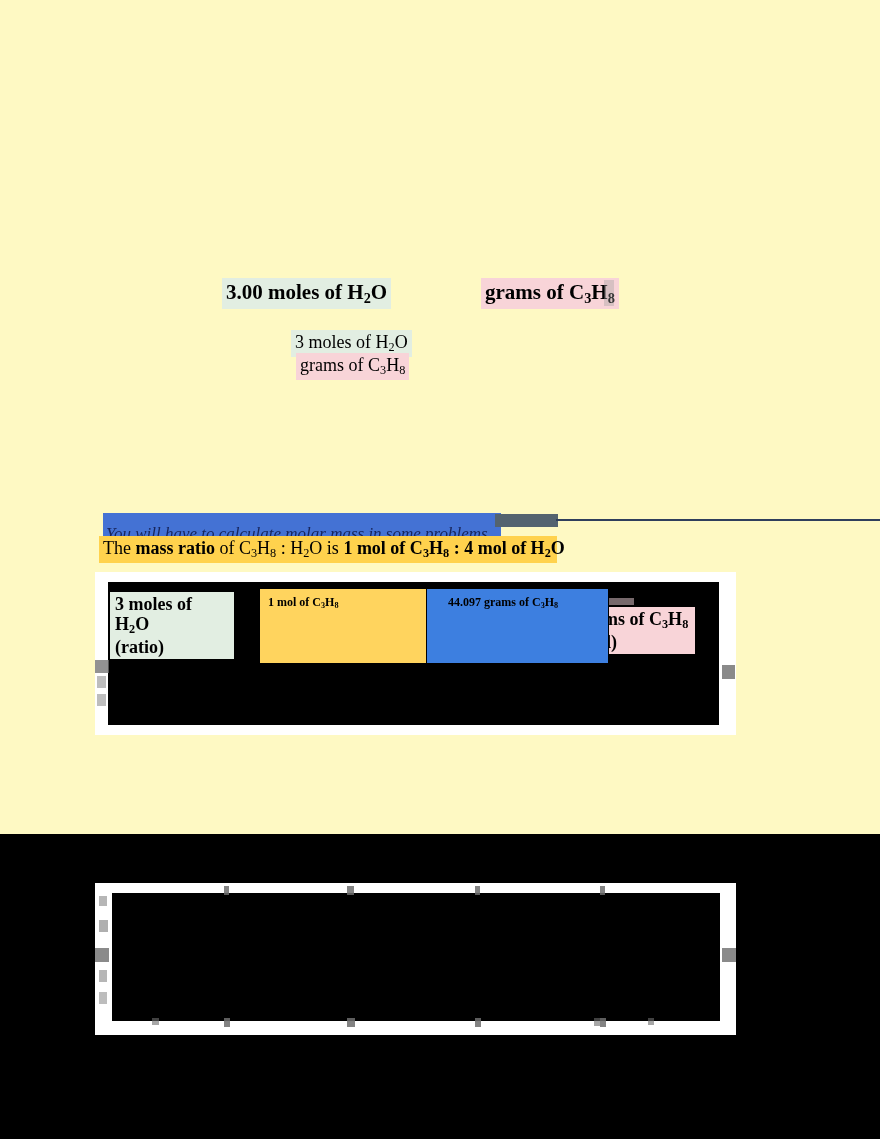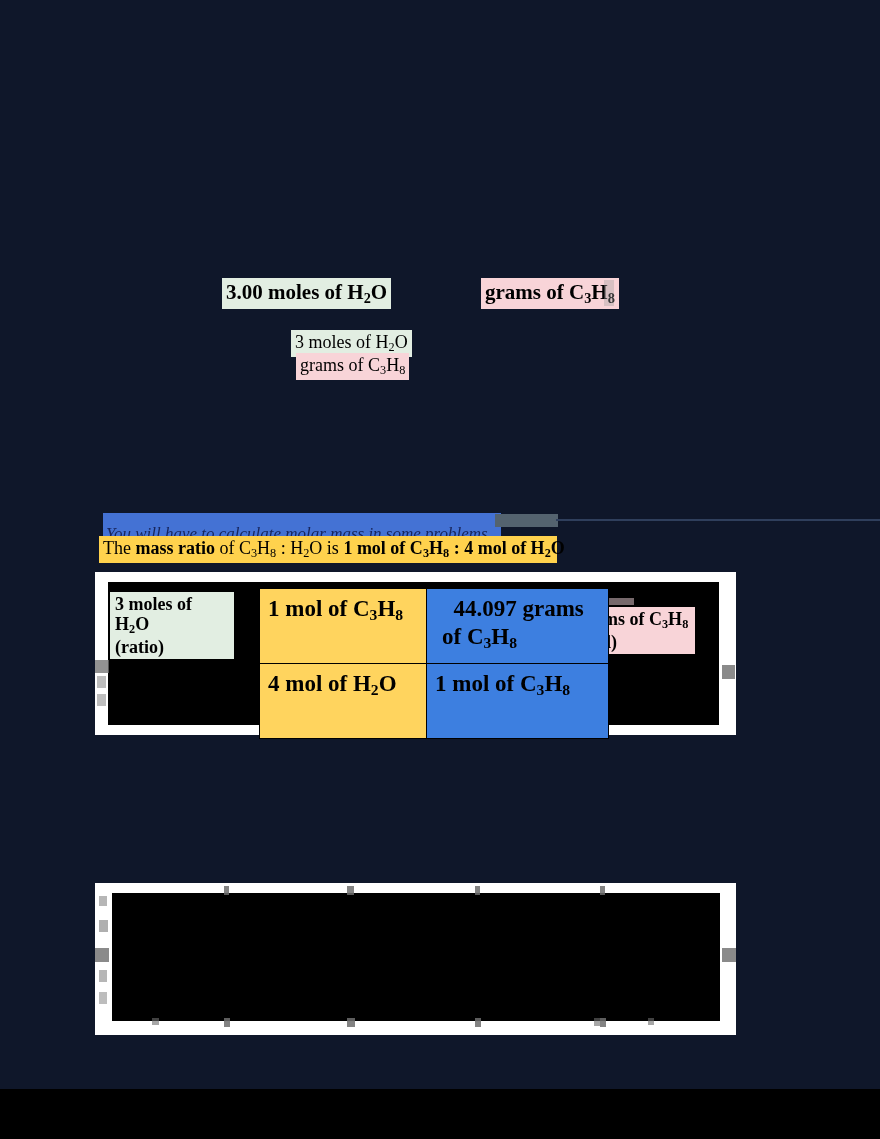--- a/index.html
+++ b/index.html
@@ -13,22 +13,22 @@
     position: relative;
     overflow: hidden;
     font-family: "Liberation Serif", "DejaVu Serif", serif;
     color: #000000;
   }
 
   .stage {
     position: absolute;
     left: 0; top: 0;
     width: 880px;
-    height: 1089px;
-    background: #0f172a;
+    height: 834px;
+    background: #fef9c3;
   }
 
   .abs { position: absolute; }
 
   
   .chip {
     position: absolute;
     white-space: nowrap;
     line-height: 1.12;
     color: #000;
@@ -87,21 +87,21 @@
 
   .gridtable {
     position: absolute;
     border-collapse: collapse;
     table-layout: fixed;
   }
   .gridtable td {
     border: 1px solid #000000;
     vertical-align: top;
     padding: 6px 8px;
-    font-size: 23px;
+    font-size: 12px;
     font-weight: bold;
     line-height: 1.2;
   }
   td.cy { background: #ffd45e; width: 150px; height: 62px; }
   td.cb { background: #3d7fe0; width: 158px; height: 62px; }
   td.cb.center { text-align: center; padding-left: 15px; }
 
   .faint-strip {
     position: absolute;
     background: #9a9a9a;
@@ -166,24 +166,20 @@
     <div>(end)</div>
   </div>
 
   <div class="edge-noise" style="left:722px; top:665px; width:13px; height:14px; opacity:0.8;"></div>
 
   <table class="gridtable" style="left:259px; top:588px;">
     <tbody>
       <tr>
         <td class="cy">1 mol of C<sub>3</sub>H<sub>8</sub></td>
         <td class="cb center" style="text-align:left;">&nbsp;&nbsp;44.097 grams of C<sub>3</sub>H<sub>8</sub></td>
-      </tr>
-      <tr>
-        <td class="cy">4 mol of H<sub>2</sub>O</td>
-        <td class="cb">1 mol of C<sub>3</sub>H<sub>8</sub></td>
       </tr>
     </tbody>
   </table>
 
   <div class="panel" style="left:95px; top:883px; width:641px; height:152px;"></div>
   <div class="blackfill" style="left:112px; top:893px; width:608px; height:128px;"></div>
 
   <div class="edge-noise" style="left:224px; top:886px; width:5px; height:9px; opacity:0.85;"></div>
   <div class="edge-noise" style="left:347px; top:886px; width:7px; height:9px; opacity:0.85;"></div>
   <div class="edge-noise" style="left:475px; top:886px; width:5px; height:9px; opacity:0.85;"></div>

